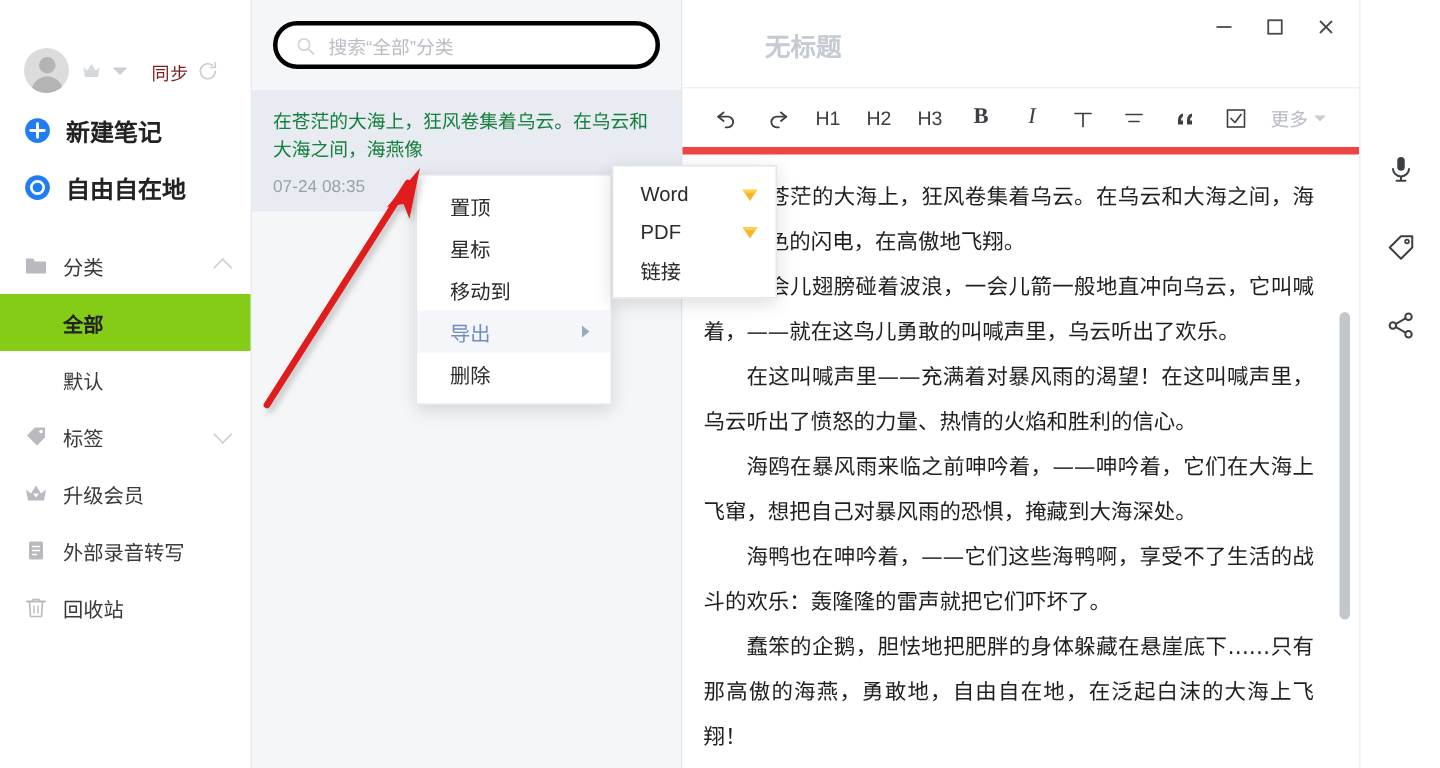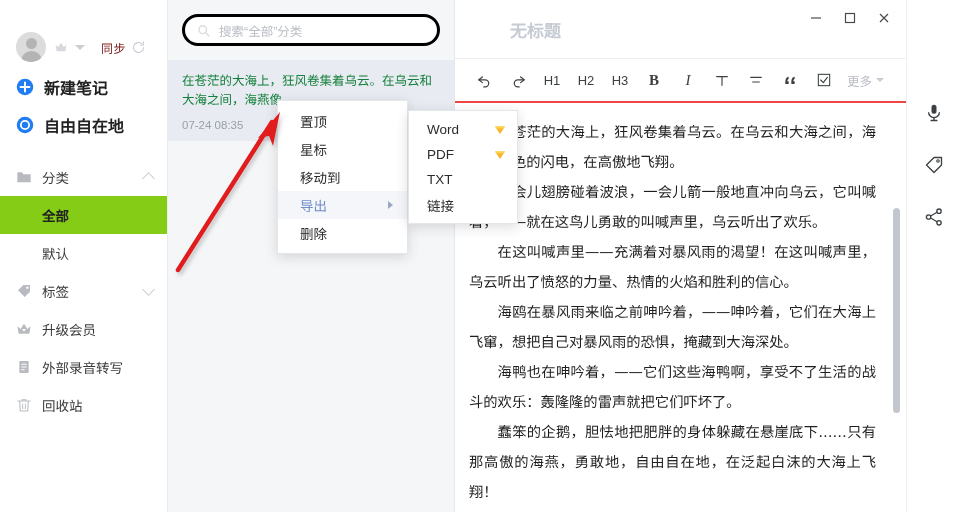--- a/index.html
+++ b/index.html
@@ -128,21 +128,21 @@
     display: flex; align-items: center; gap: 18px;
   }
   .wbtn { width: 16px; height: 16px; cursor: pointer; position: relative; }
   .note-title {
     position: absolute; left: 14px; bottom: 16px;
     font-size: 17px; font-weight: 700; color: #c6cbd3; margin-left: 41px;
   }
   .toolbar {
     height: 45px; flex: 0 0 45px;
     border-top: 1px solid #eef0f3;
-    border-bottom: 2px solid #ef4444;
+    border-bottom: 5px solid #ef4444;
     display: flex; align-items: center;
     padding-left: 12px; gap: 0px;
   }
   .tb {
     width: 34px; height: 30px;
     display: flex; align-items: center; justify-content: center;
     cursor: pointer; color: #3c4043; font-size: 14px;
   }
   .tb.hx { font-size: 13px; }
   .tb.bold { font-weight: 700; font-size: 15px; font-family: "Liberation Serif", serif; }
@@ -173,21 +173,21 @@
   .rail {
     width: 54px; flex: 0 0 54px; height: 512px;
     background: #ffffff; border-left: 1px solid #eef0f3;
     display: flex; flex-direction: column; align-items: center;
     padding-top: 103px; gap: 32px;
   }
   .rail-ic { width: 20px; height: 20px; cursor: pointer; }
 
   
   .ctxmenu {
-    position: absolute; left: 277px; top: 100px;
+    position: absolute; left: 277px; top: 116px;
     width: 131px;
     background: #ffffff;
     border: 1px solid #e4e6ea;
     box-shadow: 0 3px 12px rgba(0,0,0,.14);
     padding: 6px 0; z-index: 50;
   }
   .ctxitem {
     height: 28px; display: flex; align-items: center;
     padding-left: 22px; font-size: 13.5px; color: #2b2b2b;
     cursor: pointer; position: relative;
@@ -470,23 +470,20 @@
       </svg>
     </div>
     <div class="subitem">
       <span>PDF</span>
       <svg class="vip" viewBox="0 0 24 22">
         <path d="M2 5 h20 L12 20 Z" fill="#f7b52b"></path>
         <path d="M2 5 h20 L18 9 H6 Z" fill="#ffd24a"></path>
       </svg>
     </div>
     <div class="subitem">
-      <span>TXT</span>
-    </div>
-    <div class="subitem">
       <span>链接</span>
     </div>
   </div>
 
   <svg class="arrow-anno" viewBox="0 0 130 170">
     <defs>
       <filter id="ashadow" x="-30%" y="-30%" width="180%" height="180%">
         <feDropShadow dx="2" dy="3" stdDeviation="2" flood-color="#999" flood-opacity="0.55"></feDropShadow>
       </filter>
     </defs>

